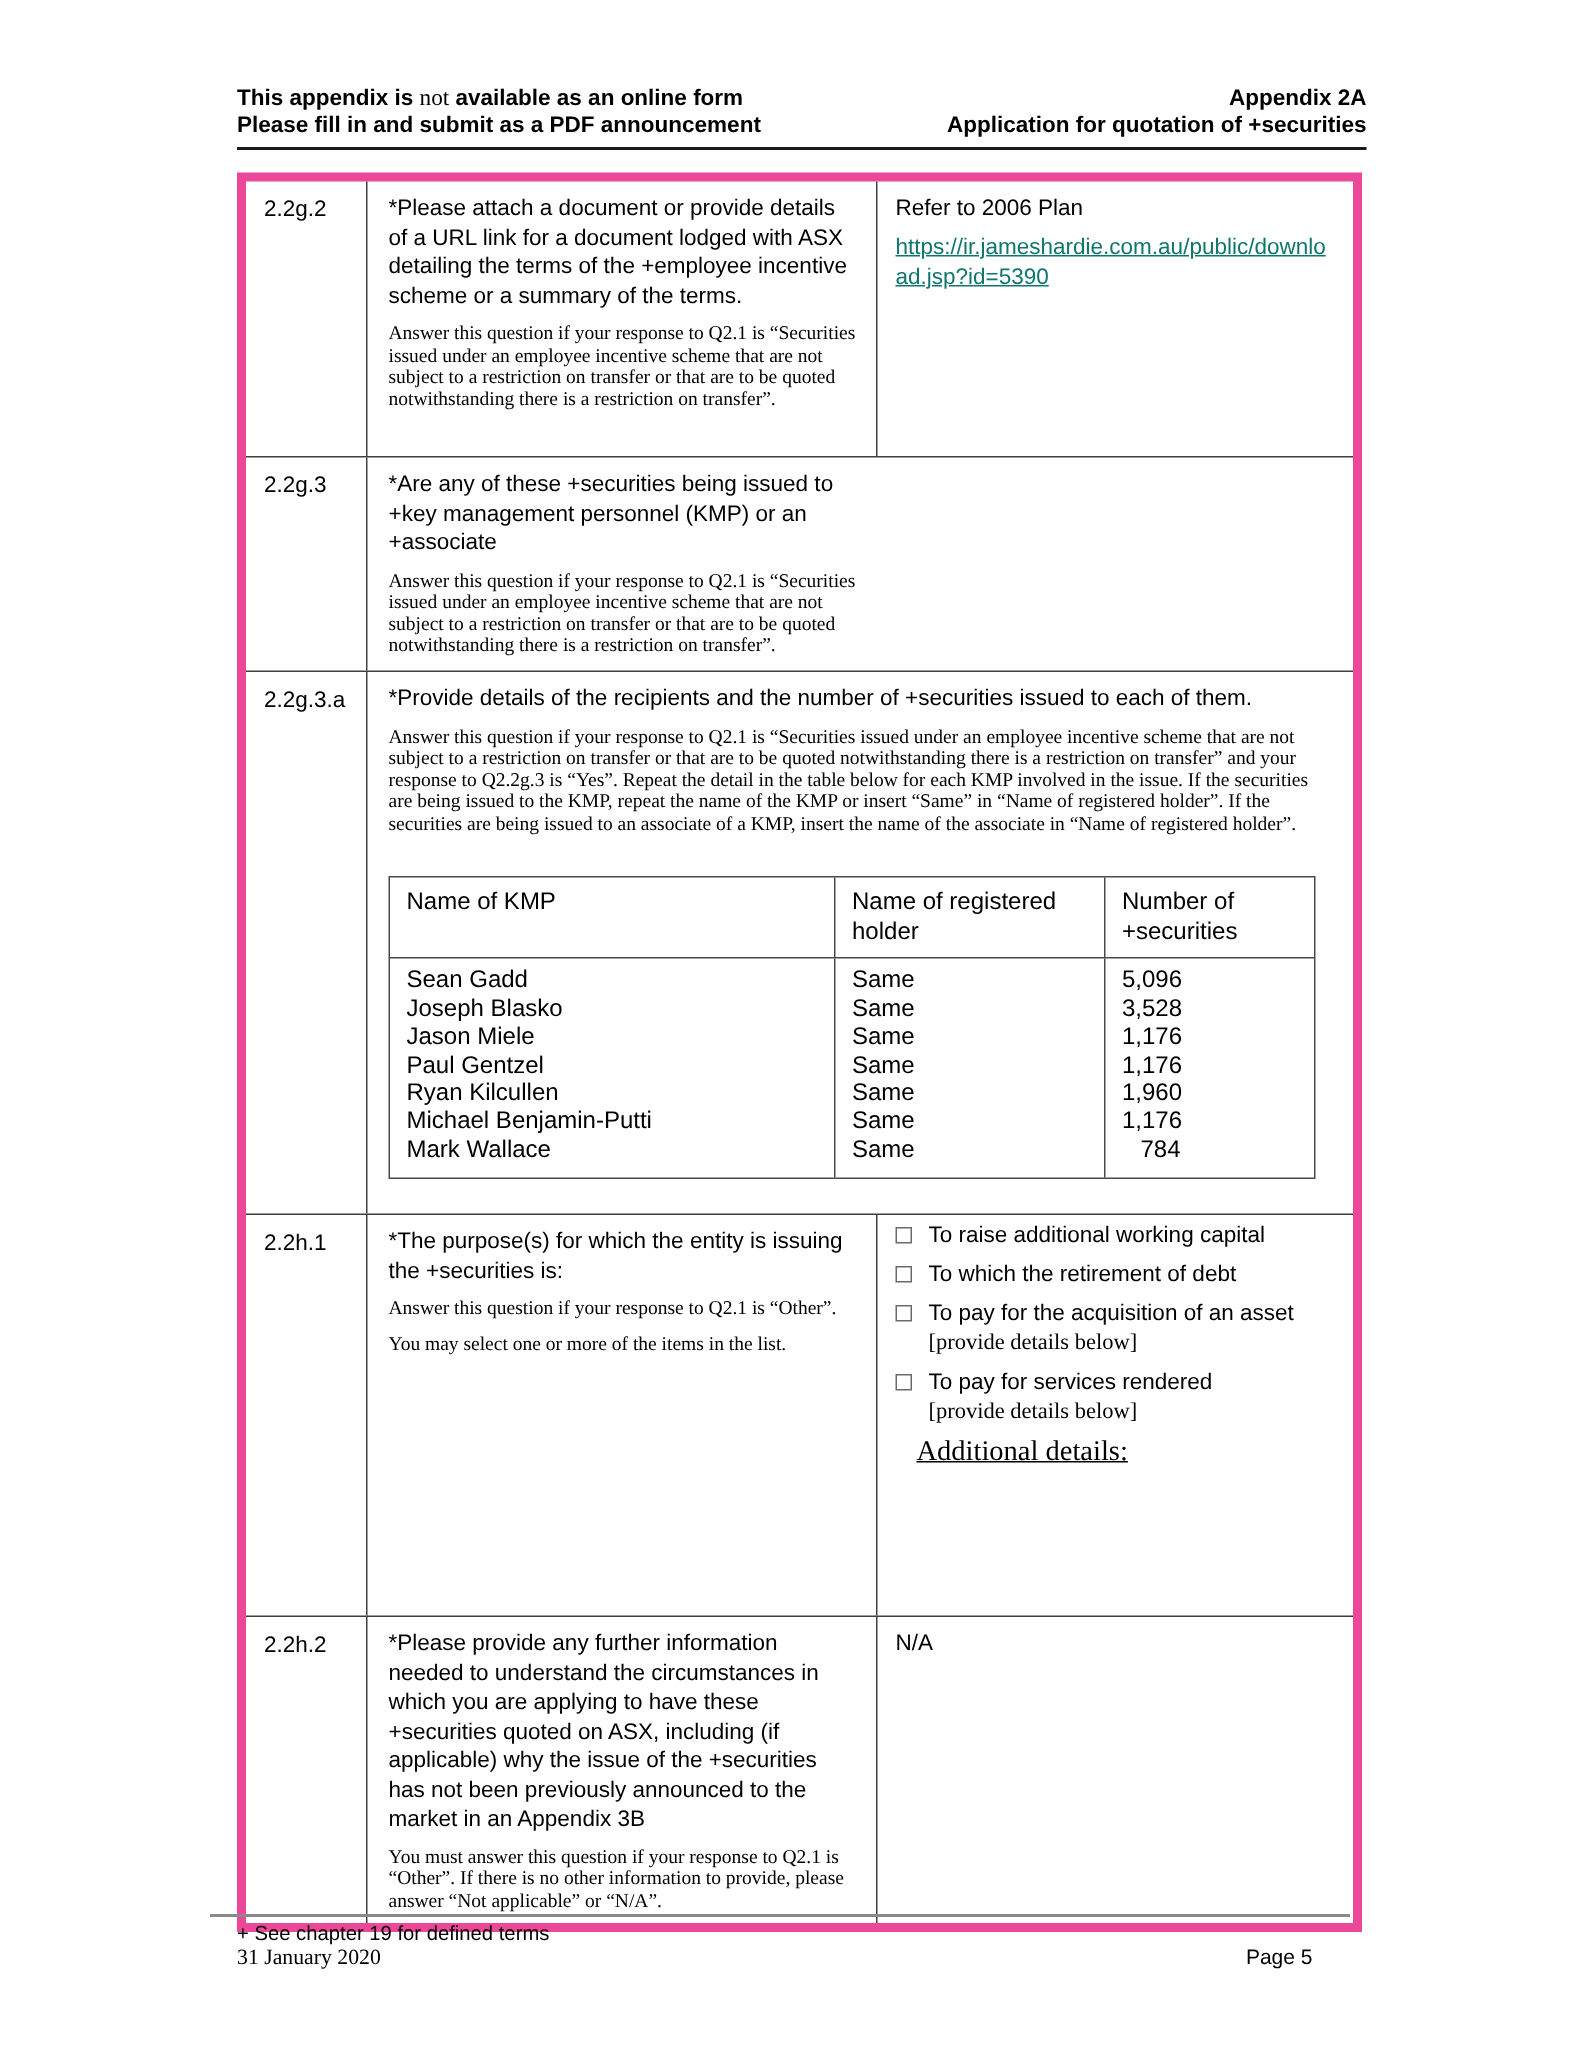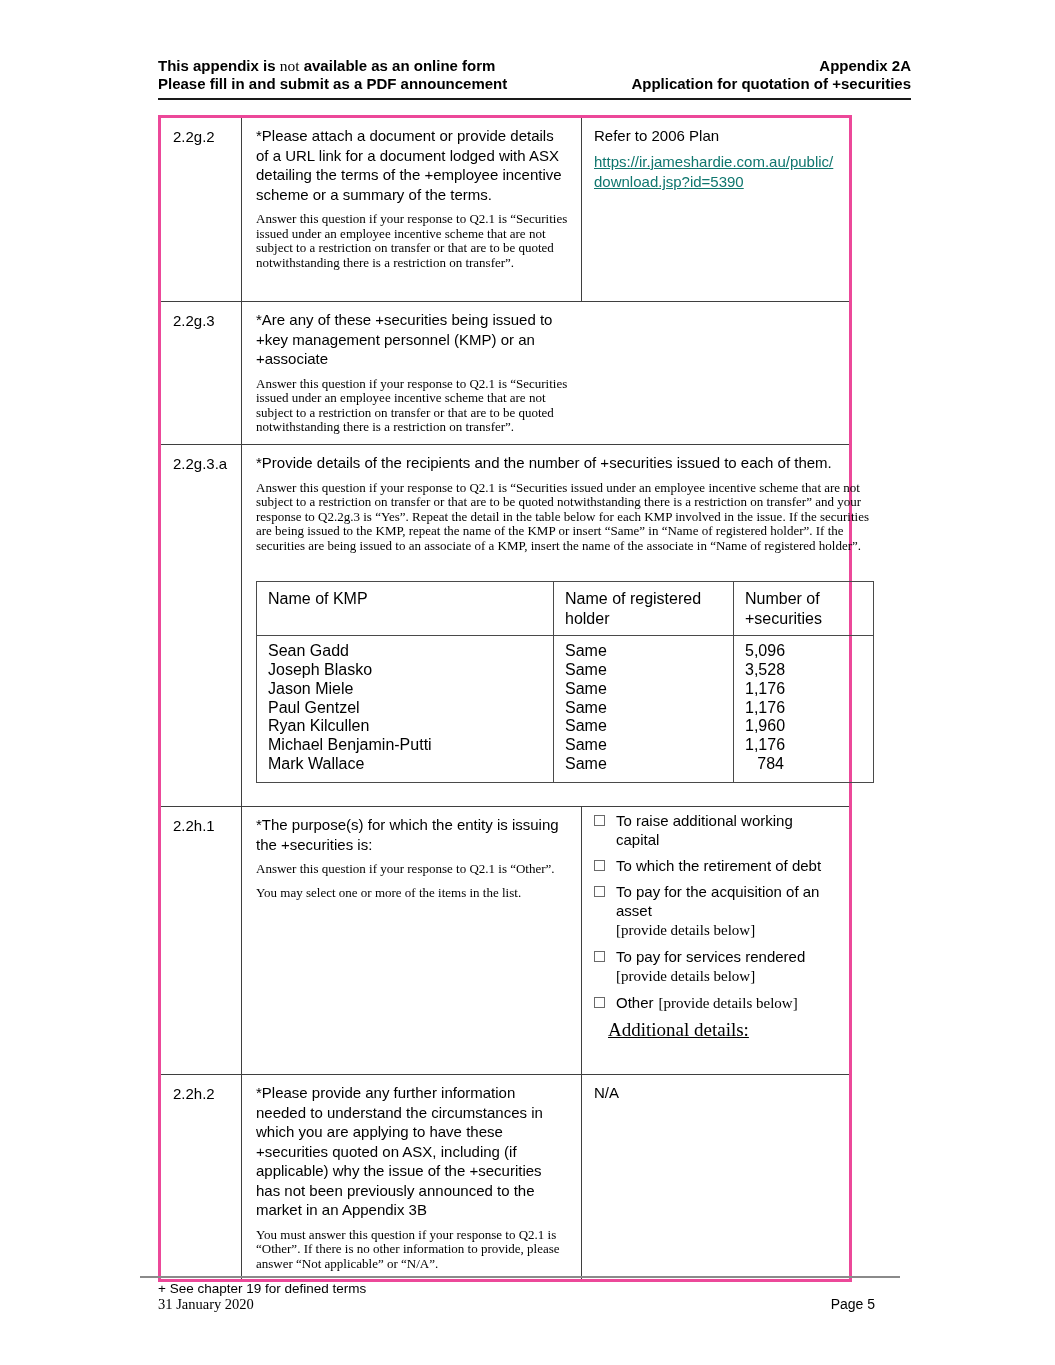--- a/index.html
+++ b/index.html
@@ -20,22 +20,22 @@
   .doc-header .hl, .doc-header .hr {
     font-size:15px; font-weight:bold; line-height:18px;
   }
   .doc-header .hr { text-align:right; }
   .serif-not {
     font-family:"Liberation Serif", serif; font-weight:normal; font-size:15.5px;
   }
 
   
   .form-table {
-    position:absolute; left:158px; top:115px; width:694px;
-    border:3px solid #ec4899;
+    position:absolute; left:158px; top:115px; width:750px;
+    border:6px solid #ec4899;
   }
   .frow { display:grid; grid-template-columns:80px 340px 1fr; }
   .frow.full { grid-template-columns:80px 1fr; }
   .frow + .frow { border-top:1px solid #3f3f3f; }
   .cell-id {
     padding:9px 4px 6px 12px; font-size:15px; line-height:19px;
   }
   .cell-q, .cell-a { border-left:1px solid #3f3f3f; }
   .cell-q { padding:8px 12px 8px 14px; }
   .cell-a { padding:8px 10px 8px 12px; font-size:15px; line-height:19px; }
@@ -198,24 +198,20 @@
           <span class="opt-text">To which the retirement of debt</span>
         </div>
         <div class="opt">
           <span class="chk"></span>
           <span class="opt-text"><span>To pay for the acquisition of an asset</span><span class="opt-detail block">[provide details below]</span></span>
         </div>
         <div class="opt">
           <span class="chk"></span>
           <span class="opt-text"><span>To pay for services rendered</span><span class="opt-detail block">[provide details below]</span></span>
         </div>
-        <div class="opt">
-          <span class="chk"></span>
-          <span class="opt-text"><span>Other</span><span class="opt-detail inline">[provide details below]</span></span>
-        </div>
         <div class="additional-details">Additional details:</div>
       </div>
     </div>
 
     <div class="frow r5">
       <div class="cell-id">2.2h.2</div>
       <div class="cell-q">
         <div class="q-text">*Please provide any further information needed to understand the circumstances in which you are applying to have these +securities quoted on ASX, including (if applicable) why the issue of the +securities has not been previously announced to the market in an Appendix 3B</div>
         <div class="guidance">You must answer this question if your response to Q2.1 is “Other”. If there is no other information to provide, please answer “Not applicable” or “N/A”.</div>
       </div>

